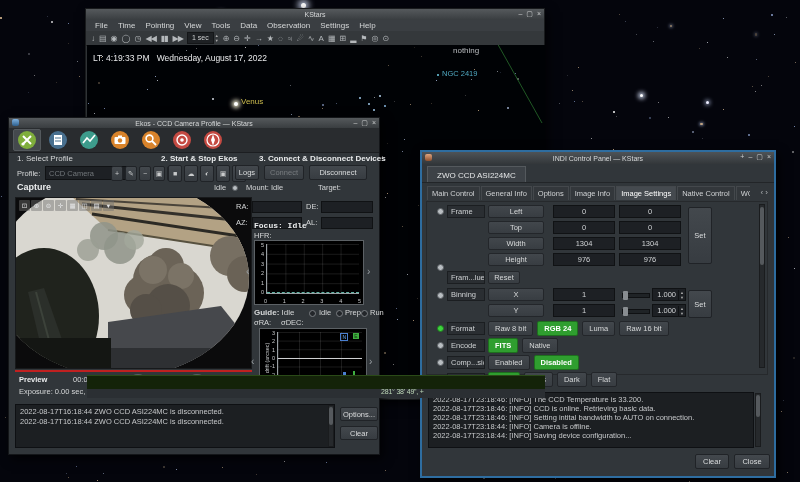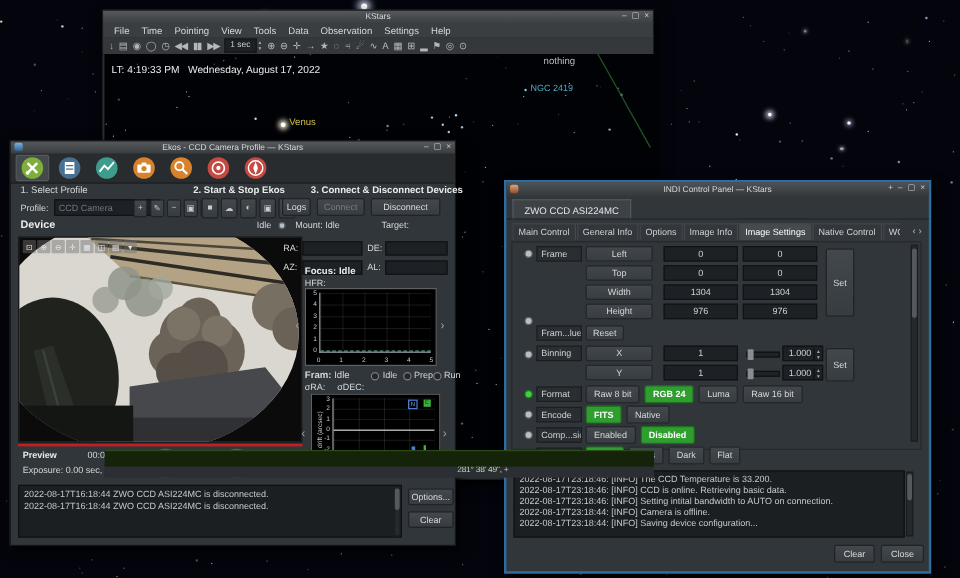--- a/index.html
+++ b/index.html
@@ -845,21 +845,21 @@
       <span class="ticonbtn2">■</span>
       <span class="ticonbtn2">☁</span>
       <span class="ticonbtn2">◐</span>
       <span class="ticonbtn2">▣</span>
       <span class="ticonbtn2">≋</span>
     </div>
   <div class="btn" style="left:226px;top:47px;width:24px;height:15px;">Logs</div>
   <div class="btn disabled" style="left:255px;top:47px;width:40px;height:15px;">Connect</div>
   <div class="btn" style="left:300px;top:47px;width:58px;height:15px;">Disconnect</div>
 
-  <span class="txt bold" style="left:8px;top:64px;font-size:9px;">Device</span>
+  <span class="txt bold" style="left:8px;top:64px;font-size:9px;">Capture</span>
   <span class="txt" style="left:205px;top:65px;font-size:7.5px;">Idle</span>
   <span class="led" style="left:223px;top:67px;width:6px;height:6px;"></span>
   <span class="txt dim" style="left:237px;top:65px;font-size:7.5px;">Mount:</span>
   <span class="txt dim" style="left:262px;top:65px;font-size:7.5px;">Idle</span>
   <span class="txt dim" style="left:309px;top:65px;font-size:7.5px;">Target:</span>
 
   <div style="position:absolute;left:6px;top:79px;width:237px;height:172px;border:1px solid #17191b;box-sizing:border-box;">
     <svg width="235" height="170" viewBox="0 0 235 170">
       <rect width="235" height="170" fill="#0b0b0c"></rect>
       <clipPath id="fe">
@@ -921,21 +921,21 @@
 
   <span class="txt dim" style="left:227px;top:84px;font-size:7.5px;">RA:</span>
   <div class="fld" style="left:243px;top:83px;width:50px;height:12px;"></div>
   <span class="txt dim" style="left:297px;top:84px;font-size:7.5px;">DE:</span>
   <div class="fld" style="left:312px;top:83px;width:52px;height:12px;"></div>
   <span class="txt dim" style="left:227px;top:100px;font-size:7.5px;">AZ:</span>
   <div class="fld" style="left:243px;top:99px;width:50px;height:12px;"></div>
   <span class="txt dim" style="left:297px;top:100px;font-size:7.5px;">AL:</span>
   <div class="fld" style="left:312px;top:99px;width:52px;height:12px;"></div>
 
-  <span class="txt bold" style="left:245px;top:103px;font-size:8px;">Focus: Idle</span>
+  <span class="txt bold" style="left:245px;top:103px;font-size:8px;font-family:Liberation Mono, monospace;">Focus: Idle</span>
   <span class="txt" style="left:245px;top:113px;font-size:7.5px;">HFR:</span>
   <span class="arrow" style="left:237px;top:148px;">‹</span>
   <div class="graph" style="left:245px;top:122px;width:110px;height:65px;">
     <div class="yticks">
         <span>5</span>
         <span>4</span>
         <span>3</span>
         <span>2</span>
         <span>1</span>
         <span>0</span>
@@ -947,21 +947,21 @@
         <span>0</span>
         <span>1</span>
         <span>2</span>
         <span>3</span>
         <span>4</span>
         <span>5</span>
       </div>
   </div>
   <span class="arrow" style="left:358px;top:148px;">›</span>
 
-  <span class="txt" style="left:245px;top:190px;font-size:8px;"><b>Fram:</b> <span>Idle</span></span>
+  <span class="txt" style="left:245px;top:190px;font-size:8px;"><b>Guide:</b> <span>Idle</span></span>
   <span class="radio" style="left:300px;top:192px;"></span>
   <span class="txt dim" style="left:310px;top:190px;font-size:7.5px;">Idle</span>
   <span class="radio" style="left:327px;top:192px;"></span>
   <span class="txt dim" style="left:336px;top:190px;font-size:7.5px;">Prep</span>
   <span class="radio" style="left:352px;top:192px;"></span>
   <span class="txt dim" style="left:361px;top:190px;font-size:7.5px;">Run</span>
   <span class="txt" style="left:245px;top:200px;font-size:7.5px;">σRA:</span>
   <span class="txt" style="left:272px;top:200px;font-size:7.5px;">σDEC:</span>
   <span class="arrow" style="left:242px;top:238px;">‹</span>
   <div class="graph" style="left:250px;top:210px;width:108px;height:68px;">

